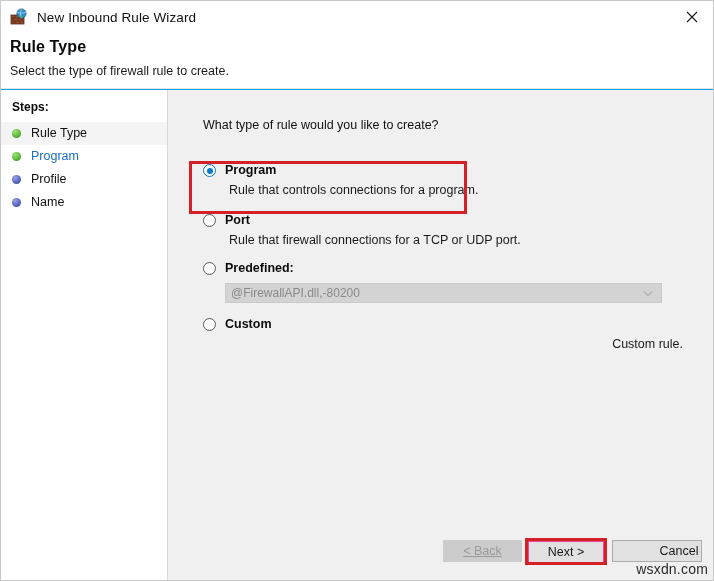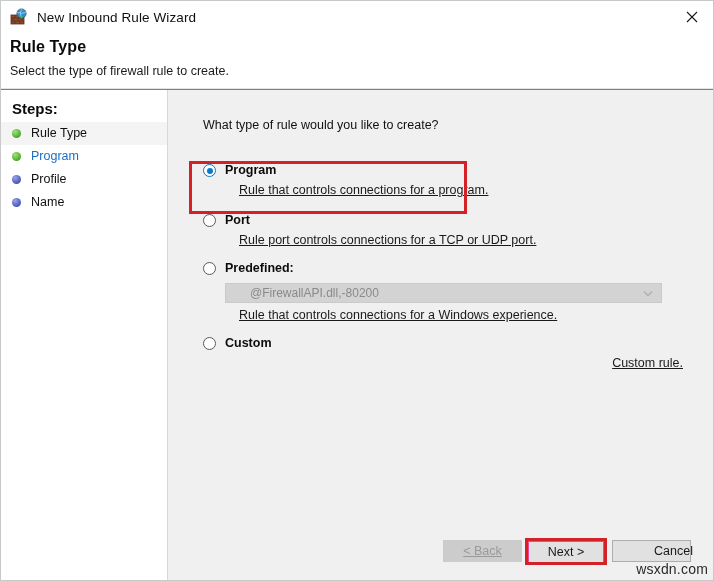--- a/index.html
+++ b/index.html
@@ -87,21 +87,21 @@
     left: 0; top: 89px;
     width: 167px;
     height: 491px;
     background: #ffffff;
     border-right: 1px solid #d8d8d8;
     box-sizing: border-box;
   }
   #steps-label {
     position: absolute;
     left: 11px; top: 10px;
-    font-size: 15px;
+    font-size: 12px;
     font-weight: bold;
     color: #0b0b0b;
   }
   #steps-list {
     position: absolute;
     left: 0; top: 32px;
     width: 166px;
   }
   .step-item {
     display: flex;
@@ -181,45 +181,44 @@
     border-radius: 50%;
     background: #0a7ac7;
   }
   .option-title {
     font-size: 12.5px;
     font-weight: bold;
     color: #0b0b0b;
     line-height: 15px;
   }
   .option-desc {
-    margin-left: 36px;
+    margin-left: 26px;
     margin-top: 3px;
     font-size: 12.5px;
     color: #1a1a1a;
-    text-decoration: underline;
   }
 
   
   .combo {
     margin-left: 22px;
     margin-top: 5px;
     width: 437px;
     height: 20px;
     background: #d3d3d3;
     border: 1px solid #cacaca;
     box-sizing: border-box;
     display: flex;
     align-items: center;
     justify-content: space-between;
     cursor: default;
   }
   .combo-value {
     font-size: 12px;
     color: #8a8a8a;
-    padding-left: 24px;
+    padding-left: 5px;
   }
   .combo-arrow {
     padding-right: 8px;
     display: flex;
     align-items: center;
   }
 
   
   .annotation {
     position: absolute;
@@ -259,21 +258,21 @@
     border-color: #cccccc;
     color: #9a9a9a;
     text-decoration: underline;
   }
   #btn-next {
     left: 527px; top: 540px; width: 76px;
     background: #e1e1e1;
     border: 1px solid #ec4899;
   }
   #btn-cancel {
-    left: 611px; top: 539px; width: 79px; padding-left: 44px;
+    left: 611px; top: 539px; width: 90px; padding-left: 44px;
   }
 
   
   #watermark {
     position: absolute;
     right: 5px; bottom: 3px;
     font-size: 14px;
     color: #2a2a2a;
     letter-spacing: 0.2px;
   }
@@ -360,37 +359,36 @@
           <span class="option-title">Program</span>
         </div>
         <div class="option-desc">Rule that controls connections for a program.</div>
       </div>
 
       <div class="option" style="margin-top:16px;">
         <div class="option-head">
           <span class="radio"></span>
           <span class="option-title">Port</span>
         </div>
-        <div class="option-desc">Rule port controls connections for a TCP or UDP port.</div>
+        <div class="option-desc">Rule that firewall connections for a TCP or UDP port.</div>
       </div>
 
       <div class="option" style="margin-top:14px;">
         <div class="option-head">
           <span class="radio"></span>
           <span class="option-title">Predefined:</span>
         </div>
         <div class="combo">
           <span class="combo-value">@FirewallAPI.dll,-80200</span>
           <span class="combo-arrow">
             <svg width="10" height="7" viewBox="0 0 10 7">
               <path d="M1 1.5 L5 5.5 L9 1.5" stroke="#b0b0b0" stroke-width="1.4" fill="none"></path>
             </svg>
           </span>
         </div>
-        <div class="option-desc" style="margin-top:5px;">Rule that controls connections for a Windows experience.</div>
       </div>
 
       <div class="option" style="margin-top:14px;text-align:right;">
         <div class="option-head">
           <span class="radio"></span>
           <span class="option-title">Custom</span>
         </div>
         <div class="option-desc">Custom rule.</div>
       </div>
 

